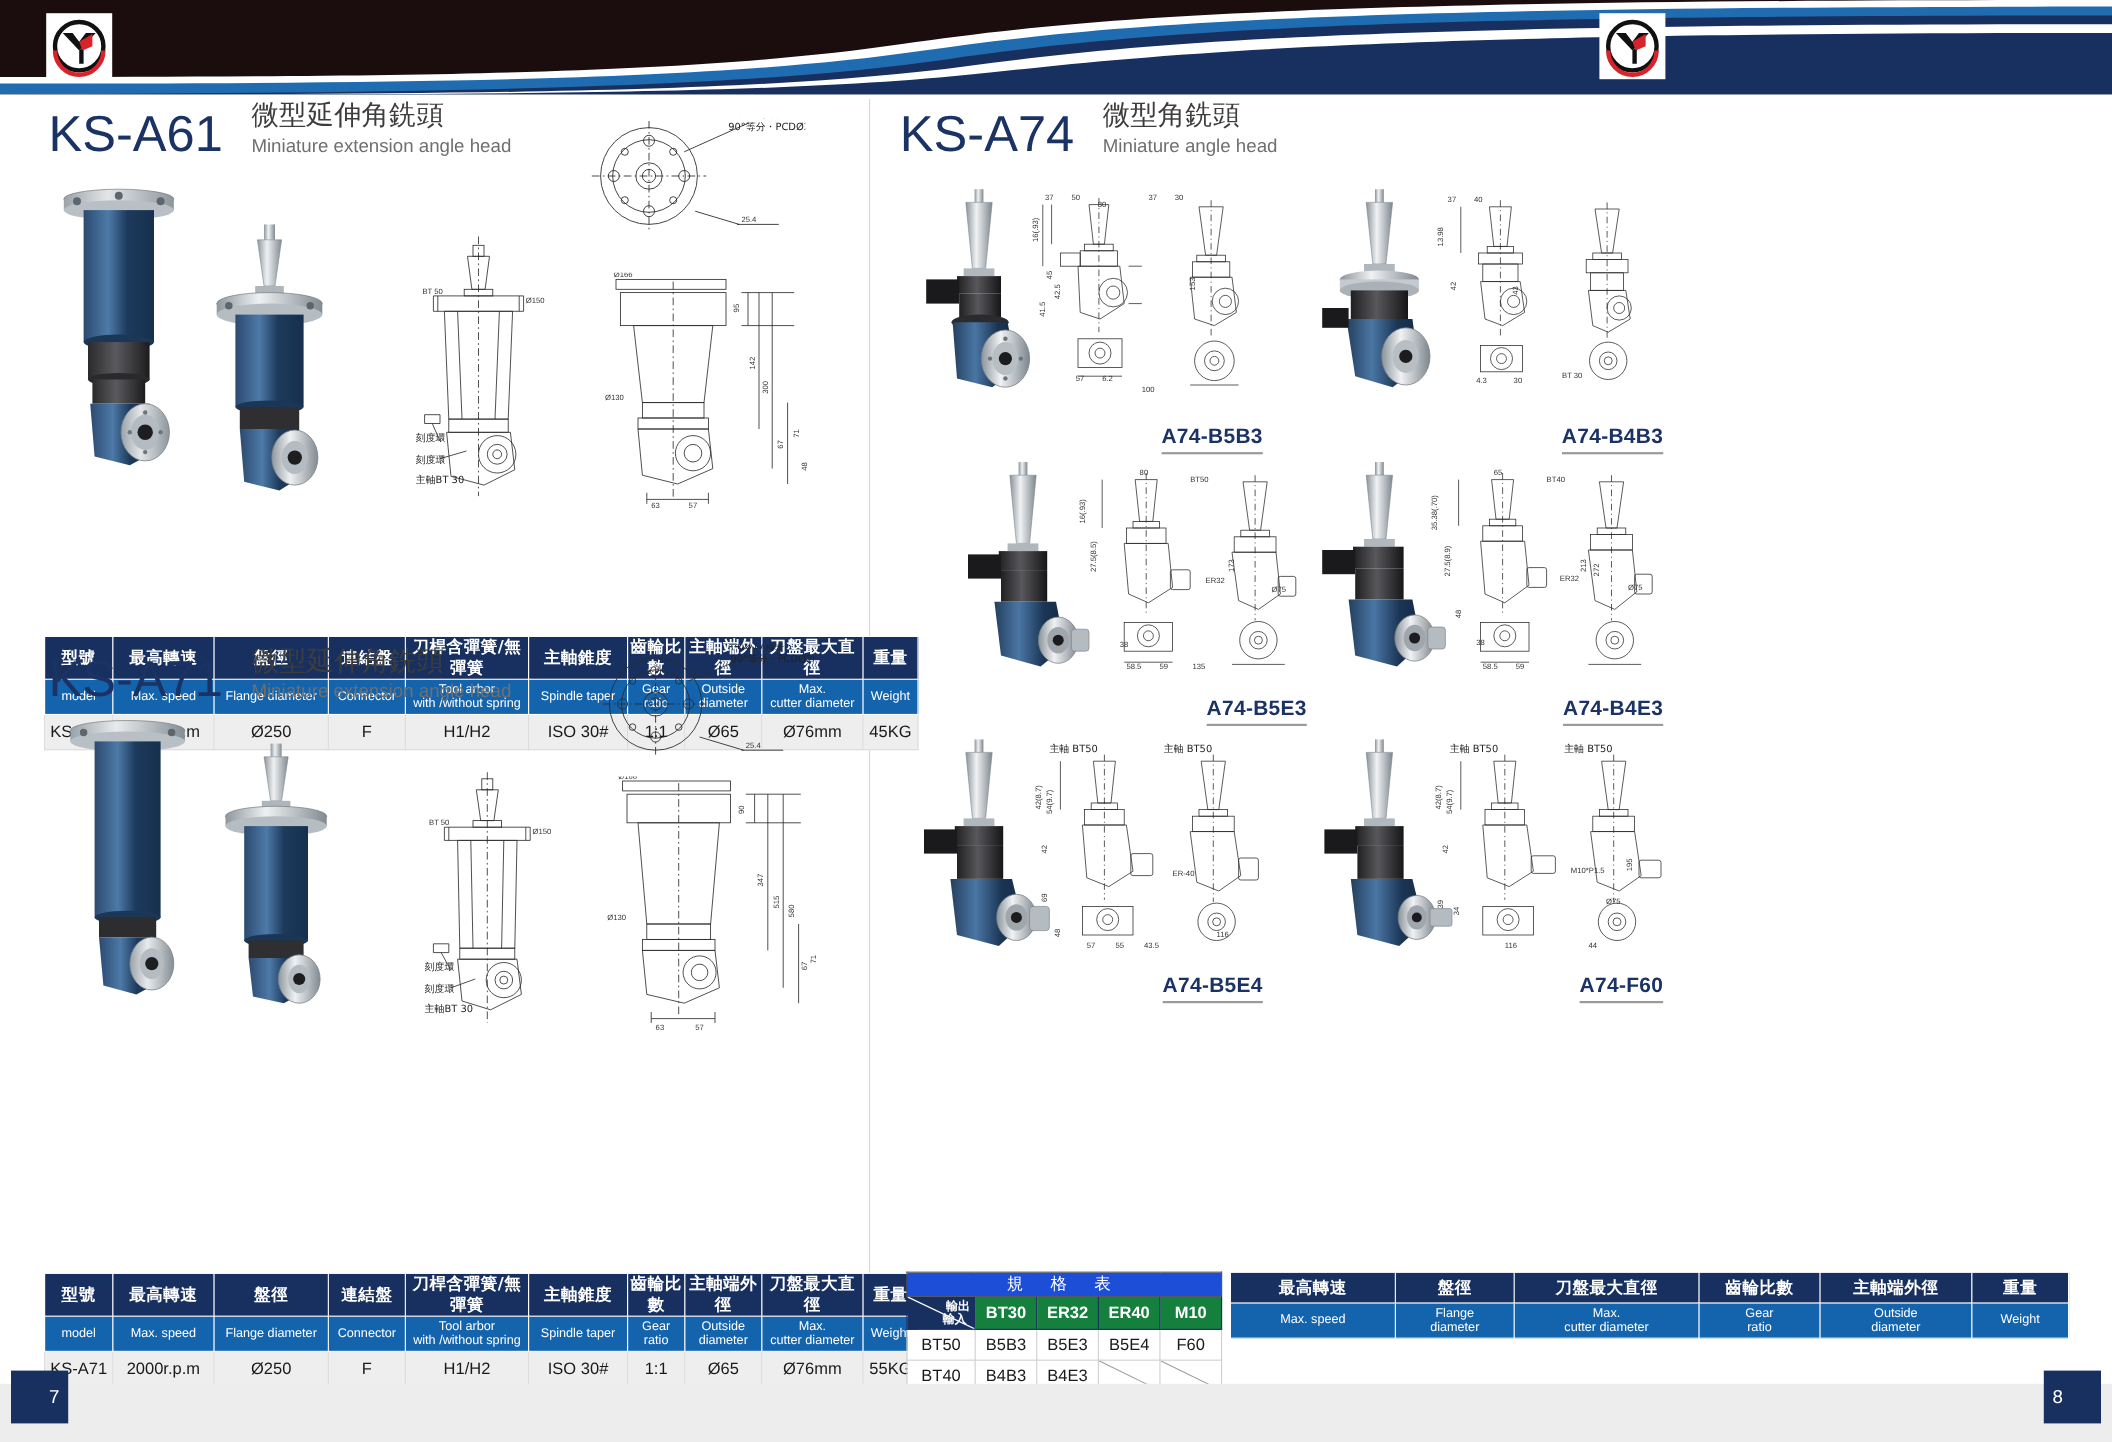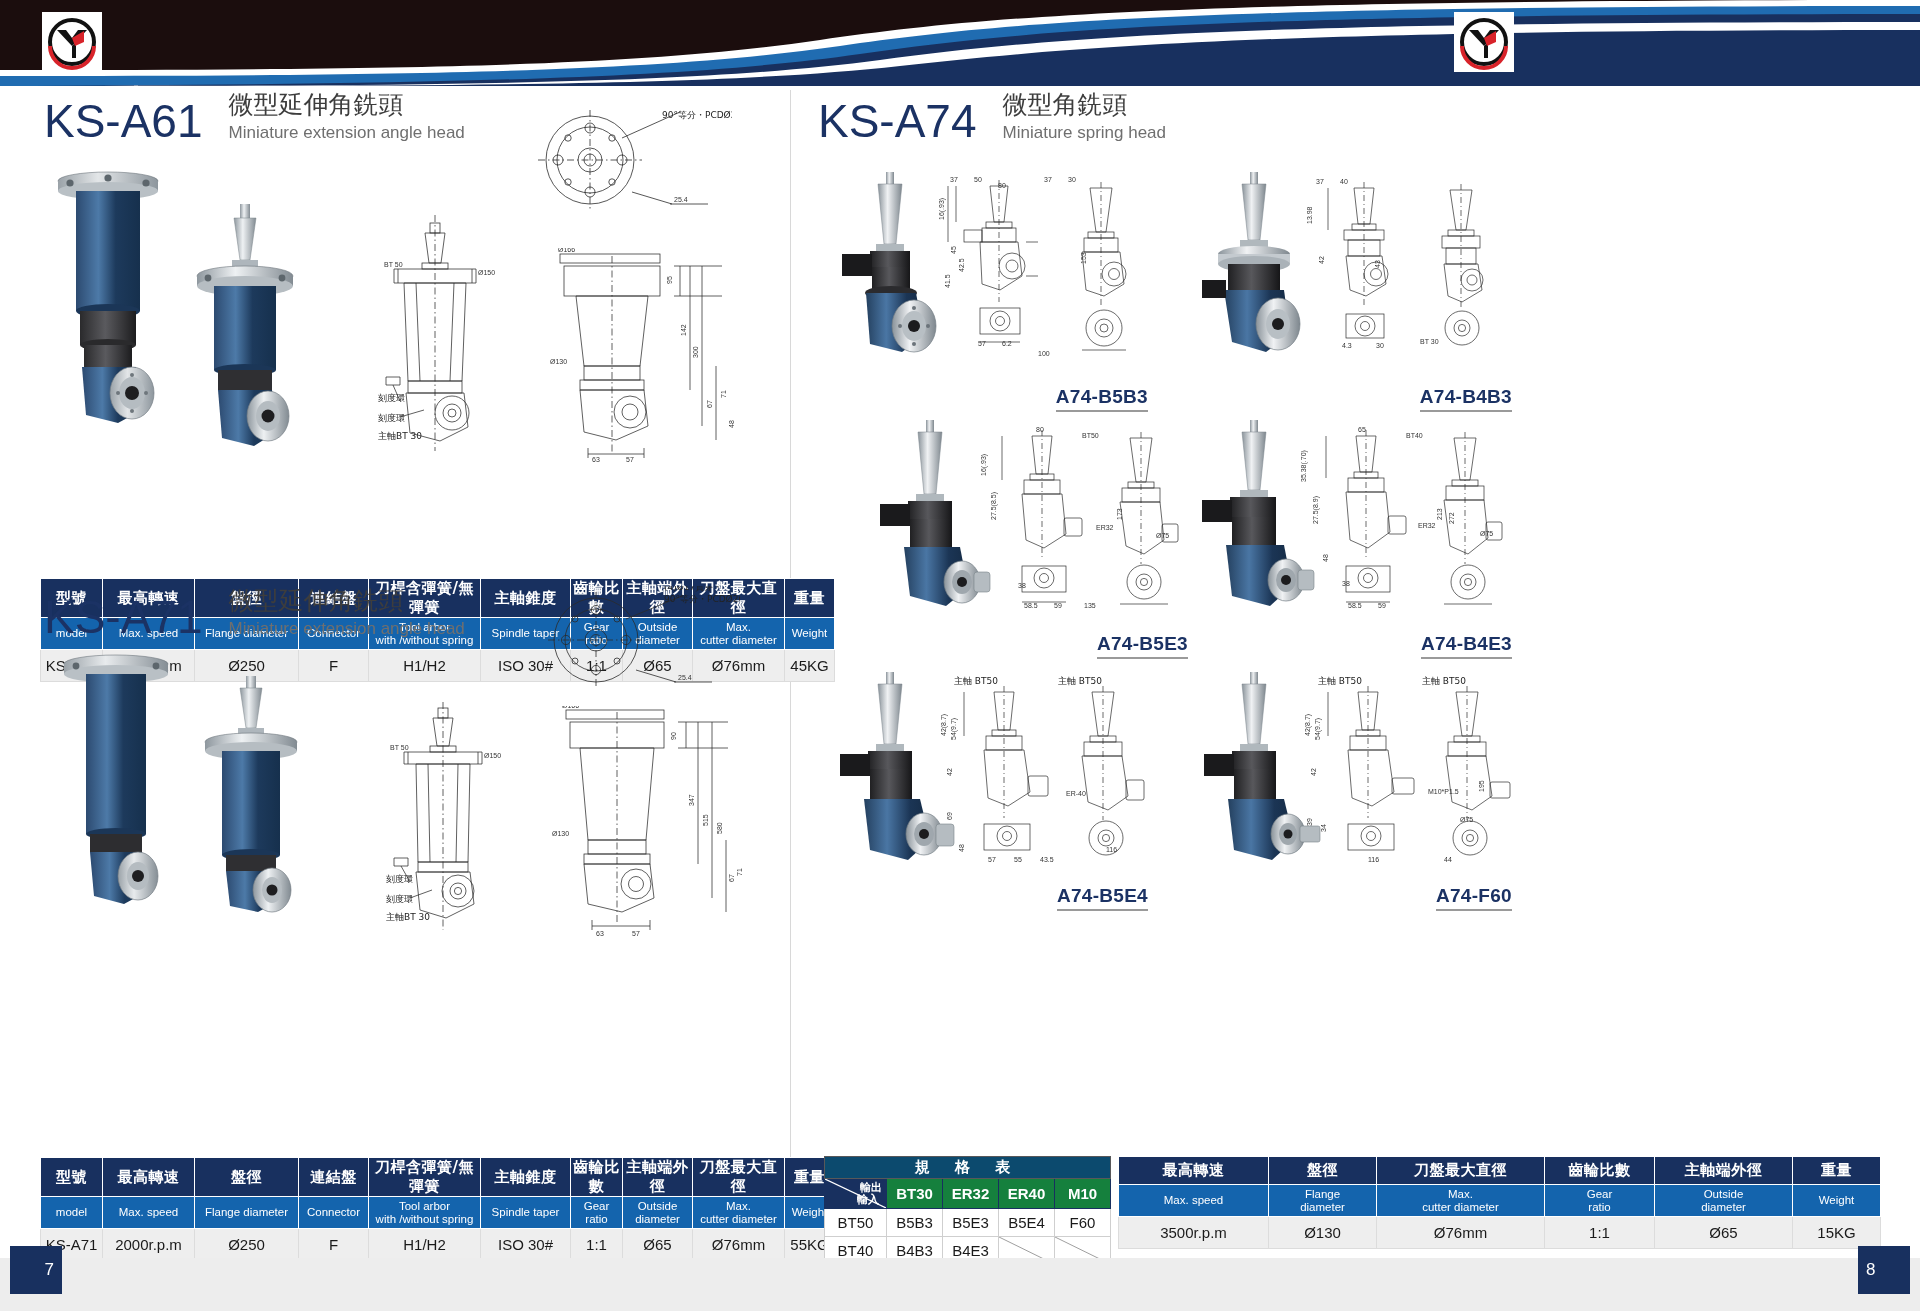--- a/index.html
+++ b/index.html
@@ -60,21 +60,21 @@
   .a74-label {
     font-size:19px; font-weight:bold; color:#1b3264;
     border-bottom:2px solid #9a9a9a; display:inline-block;
     padding-bottom:2px; letter-spacing:0.3px;
   }
 
   
   .matrix { position:absolute; border-collapse:collapse; table-layout:fixed; }
   .matrix td { border:1px solid #cfcfcf; text-align:center; }
   .matrix .mx-title td {
-    background:#0c4a6e; color:#ffffff; font-size:15px; font-weight:bold;
+    background:#1d4ed8; color:#ffffff; font-size:15px; font-weight:normal;
     height:22px; letter-spacing:10px; font-family:"DejaVu Sans", sans-serif;
     border:1px solid #58585a;
   }
   .matrix .mx-head td {
     background:#15803d; color:#ffffff; font-size:15px; font-weight:bold; height:30px;
     border:1px solid #18305f;
   }
   .matrix .mx-row td { background:#ffffff; color:#1a1a1a; font-size:15px; height:28px; }
   .mx-corner { position:relative; background:#18305f !important; }
   .mx-corner .mx-out { position:absolute; right:4px; top:1px; font-size:11px; font-family:"DejaVu Sans",sans-serif; }
@@ -585,21 +585,21 @@
     <td>55KG</td>
   </tr>
 </tbody>
   </table>
 
 <div class="sec-head" style="left:818px; top:92px;">
   <div class="sec-row">
     <div class="sec-code">KS-A74</div>
     <div class="sec-texts">
       <div class="sec-cn">微型角銑頭</div>
-      <div class="sec-en">Miniature spring head</div>
+      <div class="sec-en">Miniature angle head</div>
     </div>
   </div>
 </div>
 
 <div class="a74-cell" style="left:828px; top:168px;">
   <svg width="320" height="210" viewBox="0 0 320 210">
     <defs>
       <linearGradient id="ab1" x1="0" y1="0" x2="1" y2="0">
         <stop offset="0" stop-color="#24405f"></stop>
           <stop offset="0.35" stop-color="#4a76a4"></stop>
@@ -1041,26 +1041,18 @@
     <td style="white-space:pre-line">Flange
 diameter</td>
     <td style="white-space:pre-line">Max.
 cutter diameter</td>
     <td style="white-space:pre-line">Gear
 ratio</td>
     <td style="white-space:pre-line">Outside
 diameter</td>
     <td>Weight</td>
   </tr>
-  <tr class="r-val">
-    <td>3500r.p.m</td>
-    <td>Ø130</td>
-    <td>Ø76mm</td>
-    <td>1:1</td>
-    <td>Ø65</td>
-    <td>15KG</td>
-  </tr>
 </tbody>
   </table>
 
 <div class="footer-bar"></div>
 <div class="pagenum left">7</div>
 <div class="pagenum right">8</div>
 
 </body></html>

